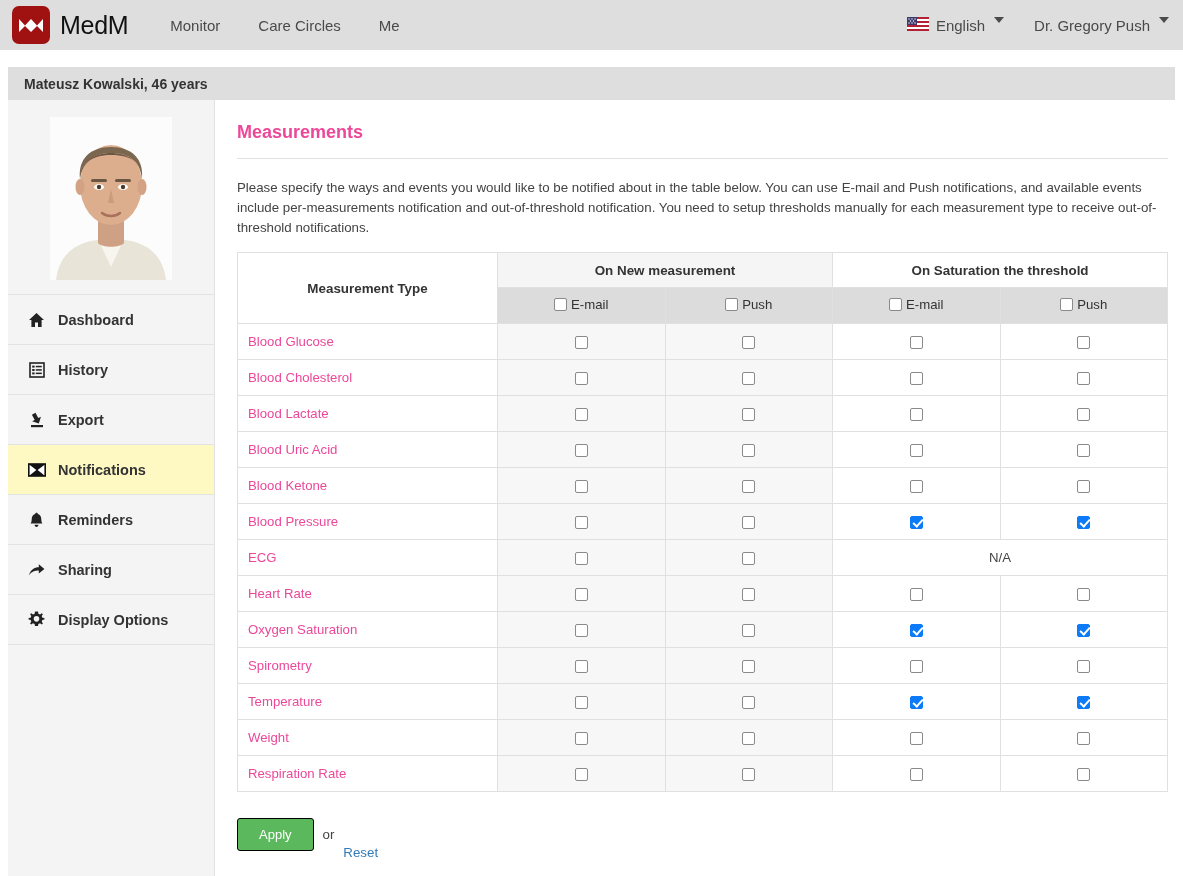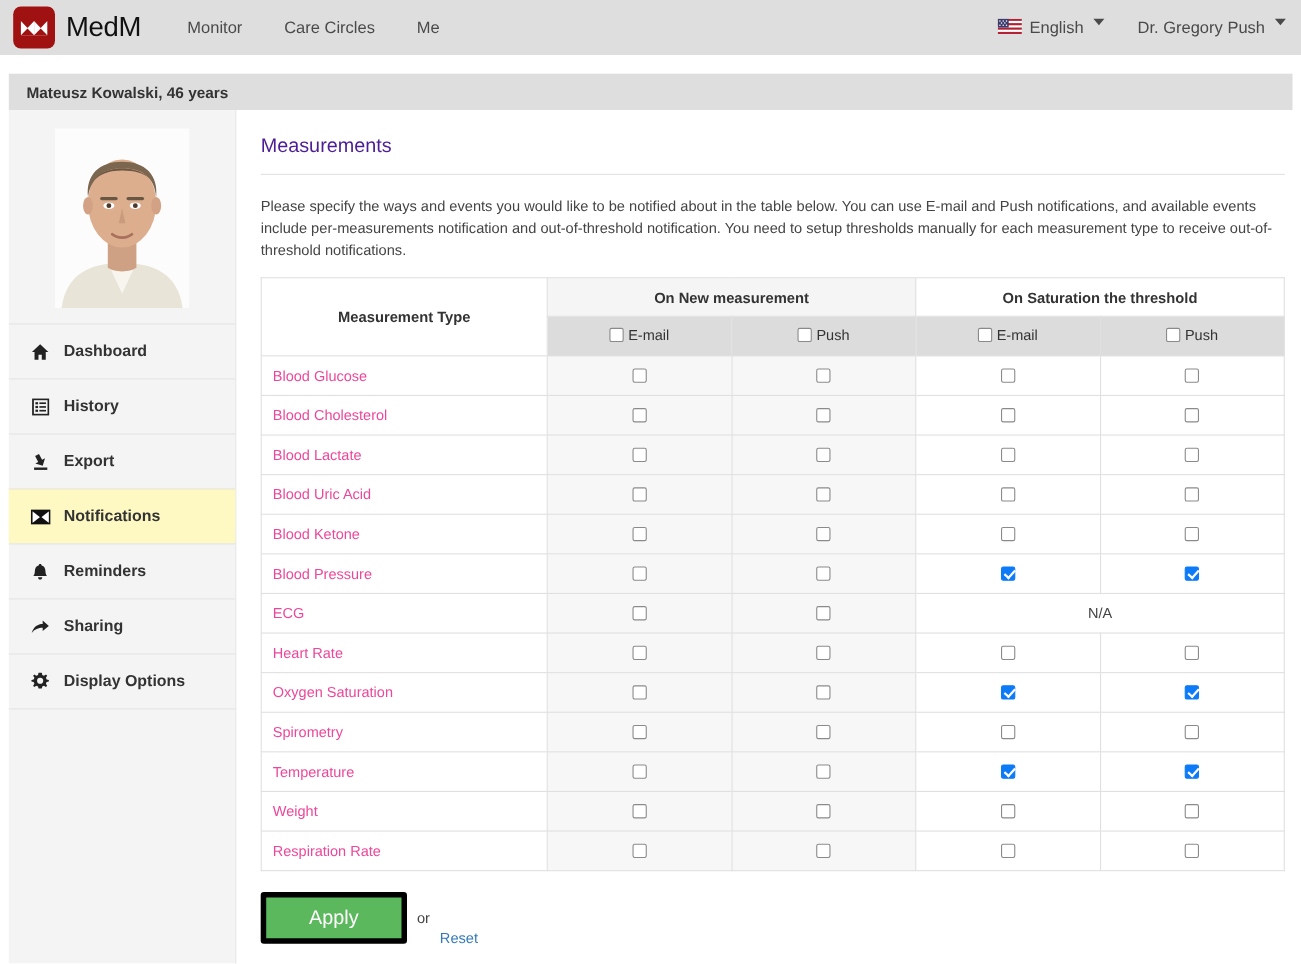--- a/index.html
+++ b/index.html
@@ -92,21 +92,21 @@
   }
   .side-fill { border-top: 1px solid #e3e3e3; height: 14px; }
 
   
   .main {
     flex: 1;
     background: #fff;
     padding: 22px 25px 0 22px;
   }
   .main-title {
-    font-size: 18px; color: #4c1d95; font-weight: normal;
+    font-size: 18px; color: #ec4899; font-weight: bold;
     padding-bottom: 15px;
     border-bottom: 1px solid #e2e2e2;
     margin: 0 0 0 0;
   }
   .desc {
     font-size: 13.3px; color: #444; line-height: 20px;
     margin: 19px 0 14px 0;
     max-width: 935px;
   }
 
@@ -189,24 +189,24 @@
     transform: rotate(42deg);
   }
 
   
   .actions {
     margin: 17px 0 22px 0;
     display: flex; align-items: center; gap: 9px;
   }
   .btn-apply {
     background: #5cb85c;
-    border: 5px solid #000000;
+    border: 1px solid #000000;
     color: #fff;
-    font-size: 18px;
-    padding: 8px 39px;
+    font-size: 13px;
+    padding: 8px 21px;
     border-radius: 3px;
     cursor: pointer;
     font-family: "Liberation Sans", sans-serif;
   }
   .or-text { font-size: 13.3px; color: #444; }
   .reset-link { font-size: 13.3px; color: #337ab7; text-decoration: none; cursor: pointer; margin-top: 36px; }
 
   .bottom-rule {
     border-top: 1px solid #e3e3e3;
     margin: 0 8px;

